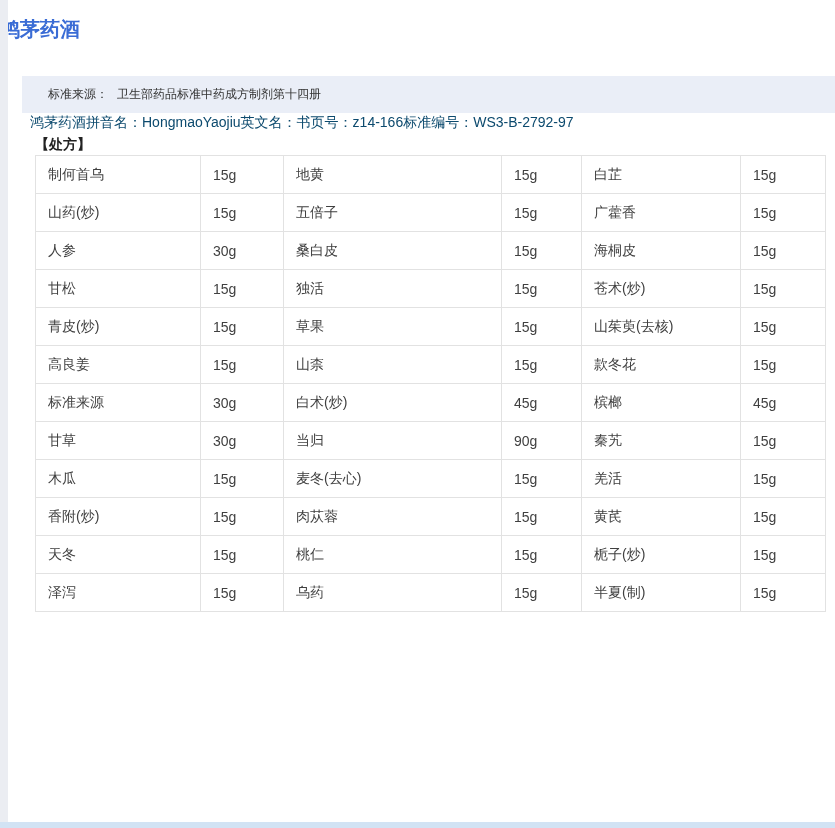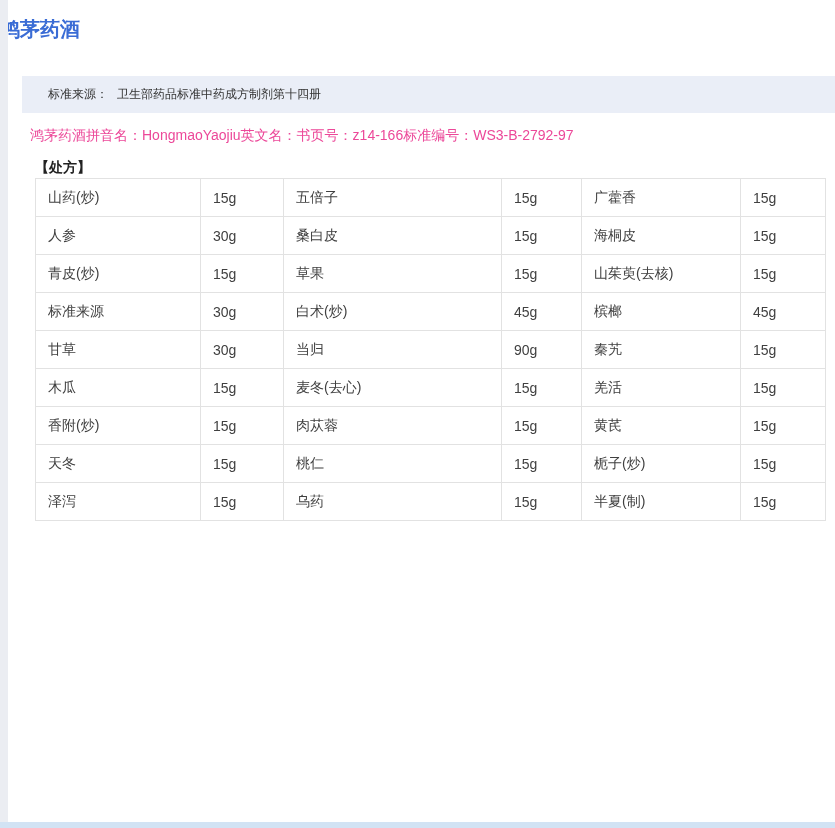--- a/index.html
+++ b/index.html
@@ -32,29 +32,28 @@
     height: 37px;
     background: #eaeef7;
     display: flex;
     align-items: center;
     padding-left: 26px;
     font-size: 12px;
     color: #333333;
   }
   .source-bar .label { margin-right: 9px; }
   .meta-line {
-    margin-top: 13px;
     margin-left: 30px;
     font-size: 14px;
-    color: #ec4899;
+    color: #0c4a6e;
     line-height: 19px;
     white-space: nowrap;
   }
   .section-heading {
-    margin-top: 13px;
+    margin-top: 3px;
     margin-left: 35px;
     font-size: 14px;
     font-weight: bold;
     color: #222222;
     line-height: 19px;
   }
   table.rx {
     margin-top: 1px;
     margin-left: 35px;
     border-collapse: collapse;
@@ -98,41 +97,65 @@
   <colgroup>
     <col style="width:165px">
     <col style="width:83px">
     <col style="width:218px">
     <col style="width:80px">
     <col style="width:159px">
     <col style="width:85px">
   </colgroup>
   <tbody>
       <tr>
+        <td>制何首乌</td>
+        <td>15g</td>
+        <td>地黄</td>
+        <td>15g</td>
+        <td>白芷</td>
+        <td>15g</td>
+      </tr>
+      <tr>
         <td>山药(炒)</td>
         <td>15g</td>
         <td>五倍子</td>
         <td>15g</td>
         <td>广藿香</td>
         <td>15g</td>
       </tr>
       <tr>
         <td>人参</td>
         <td>30g</td>
         <td>桑白皮</td>
         <td>15g</td>
         <td>海桐皮</td>
         <td>15g</td>
       </tr>
       <tr>
+        <td>甘松</td>
+        <td>15g</td>
+        <td>独活</td>
+        <td>15g</td>
+        <td>苍术(炒)</td>
+        <td>15g</td>
+      </tr>
+      <tr>
         <td>青皮(炒)</td>
         <td>15g</td>
         <td>草果</td>
         <td>15g</td>
         <td>山茱萸(去核)</td>
+        <td>15g</td>
+      </tr>
+      <tr>
+        <td>高良姜</td>
+        <td>15g</td>
+        <td>山柰</td>
+        <td>15g</td>
+        <td>款冬花</td>
         <td>15g</td>
       </tr>
       <tr>
         <td>标准来源</td>
         <td>30g</td>
         <td>白术(炒)</td>
         <td>45g</td>
         <td>槟榔</td>
         <td>45g</td>
       </tr>

